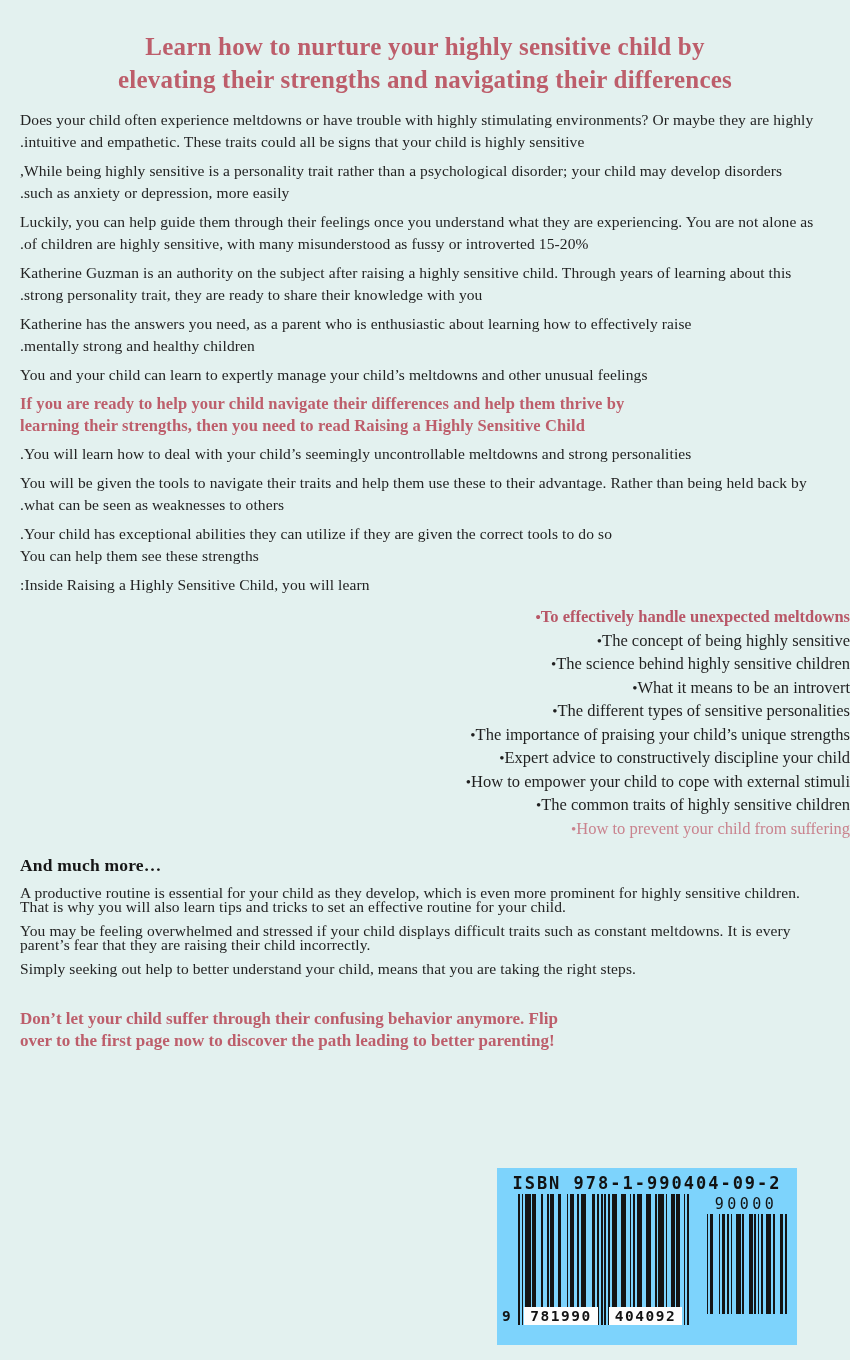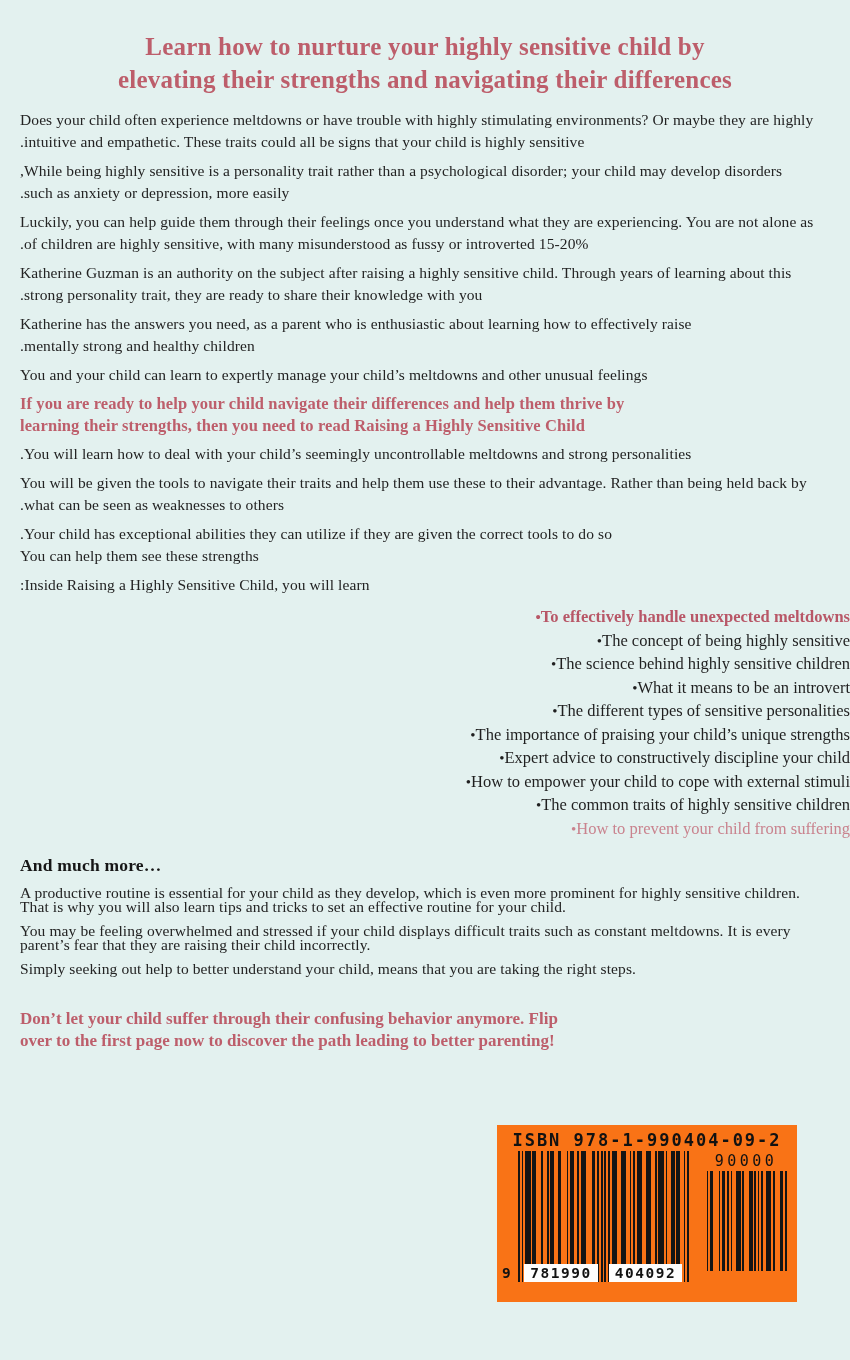--- a/index.html
+++ b/index.html
@@ -65,22 +65,22 @@
   
   #cta{margin-top:32px;padding:0 0 0 20px;}
   #cta .line{
     color:#bd5e6b;font-weight:bold;
     font-size:17px;line-height:22px;
     white-space:nowrap;
   }
 
   
   .barcode-box{
-    position:absolute;left:497px;top:1125px;
-    width:300px;height:177px;background:#f97316;
+    position:absolute;left:497px;top:1168px;
+    width:300px;height:177px;background:#7dd3fc;
   }
   .isbn-label{
     position:absolute;top:5px;left:0;width:100%;
     text-align:center;
     font-family:"DejaVu Sans Mono", monospace;
     font-size:17px;font-weight:bold;letter-spacing:2px;
     color:#121212;white-space:nowrap;
   }
   .ean13{
     position:absolute;left:21px;top:26px;width:171px;height:131px;

